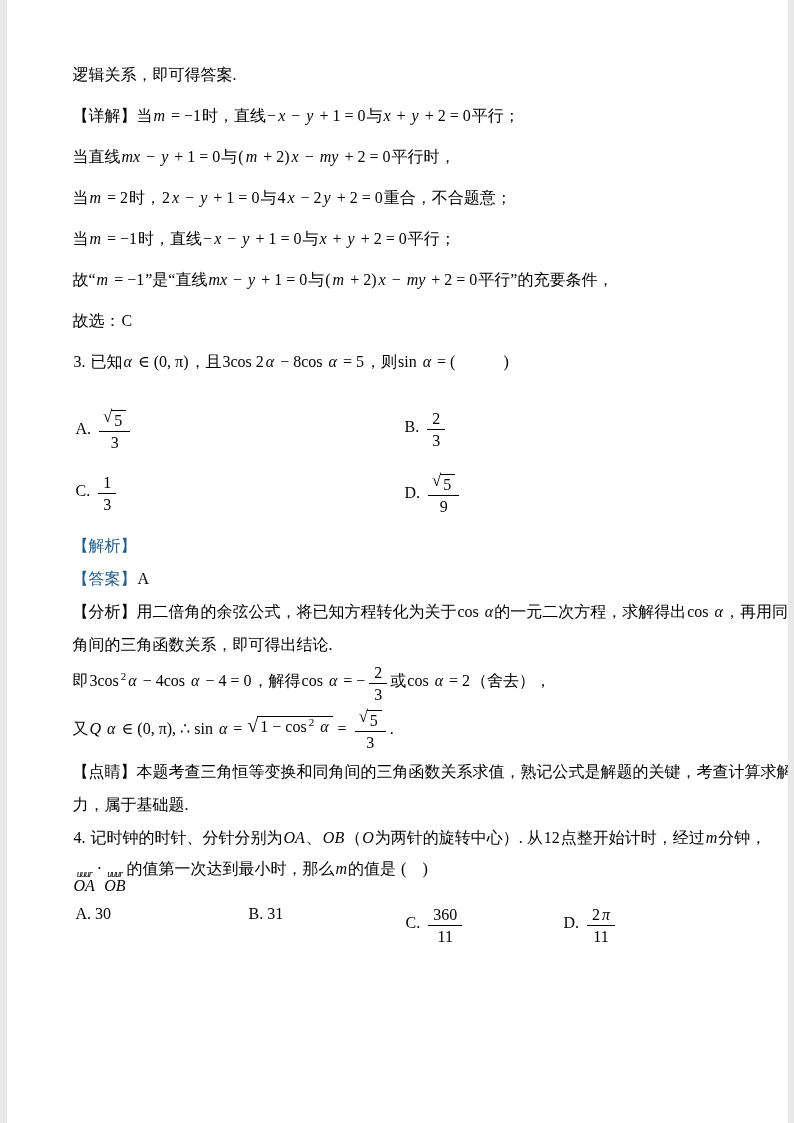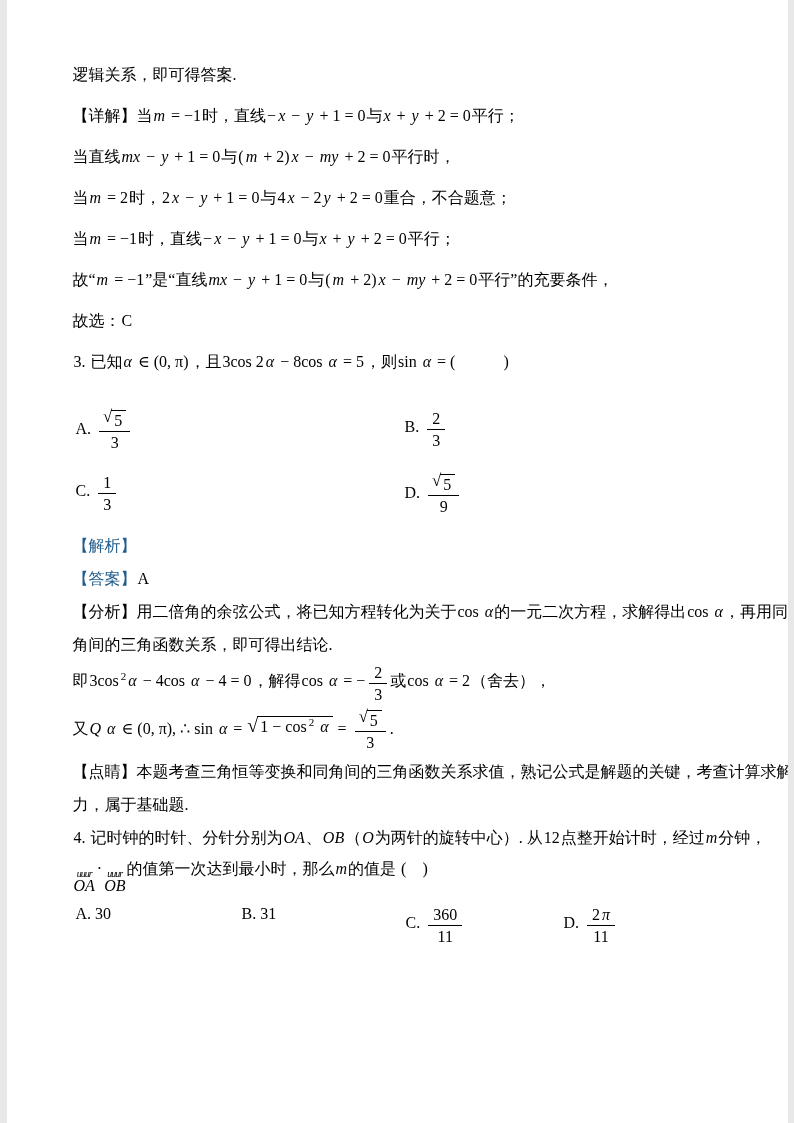--- a/index.html
+++ b/index.html
@@ -31,21 +31,21 @@
   
   .vec{display:inline-flex;flex-direction:column;align-items:center;vertical-align:-3px;line-height:1;margin:0 1px;}
   .vec .arr{font-size:10px;line-height:6px;font-style:italic;letter-spacing:-1px;}
   .vec .base{font-style:italic;font-size:16px;line-height:18px;}
   
   .optrow{position:relative;height:54px;margin:0 0 10px 0;white-space:nowrap;}
   .optrow.q4{height:50px;margin-top:6px;}
   .opt{position:absolute;top:4px;}
   .opt.colA{left:2px;}
   .opt.colB3{left:331px;}
-  .opt.colB4{left:168px;}
+  .opt.colB4{left:175px;}
   .opt.colC4{left:332px;}
   .opt.colD4{left:490px;}
 </style>
 </head>
 <body>
 
 <div class="page">
   <div class="p"><span class="c">逻辑关系，即可得答案.</span></div>
   <div class="p"><span class="c">【详解】当</span><span class="i">m</span><span class="r"> = −1</span><span class="c">时，直线</span><span class="r">−</span><span class="i">x</span><span class="r"> − </span><span class="i">y</span><span class="r"> + 1 = 0</span><span class="c">与</span><span class="i">x</span><span class="r"> + </span><span class="i">y</span><span class="r"> + 2 = 0</span><span class="c">平行；</span></div>
   <div class="p"><span class="c">当直线</span><span class="i">mx</span><span class="r"> − </span><span class="i">y</span><span class="r"> + 1 = 0</span><span class="c">与</span><span class="r">(</span><span class="i">m</span><span class="r"> + 2)</span><span class="i">x</span><span class="r"> − </span><span class="i">my</span><span class="r"> + 2 = 0</span><span class="c">平行时，</span></div>

